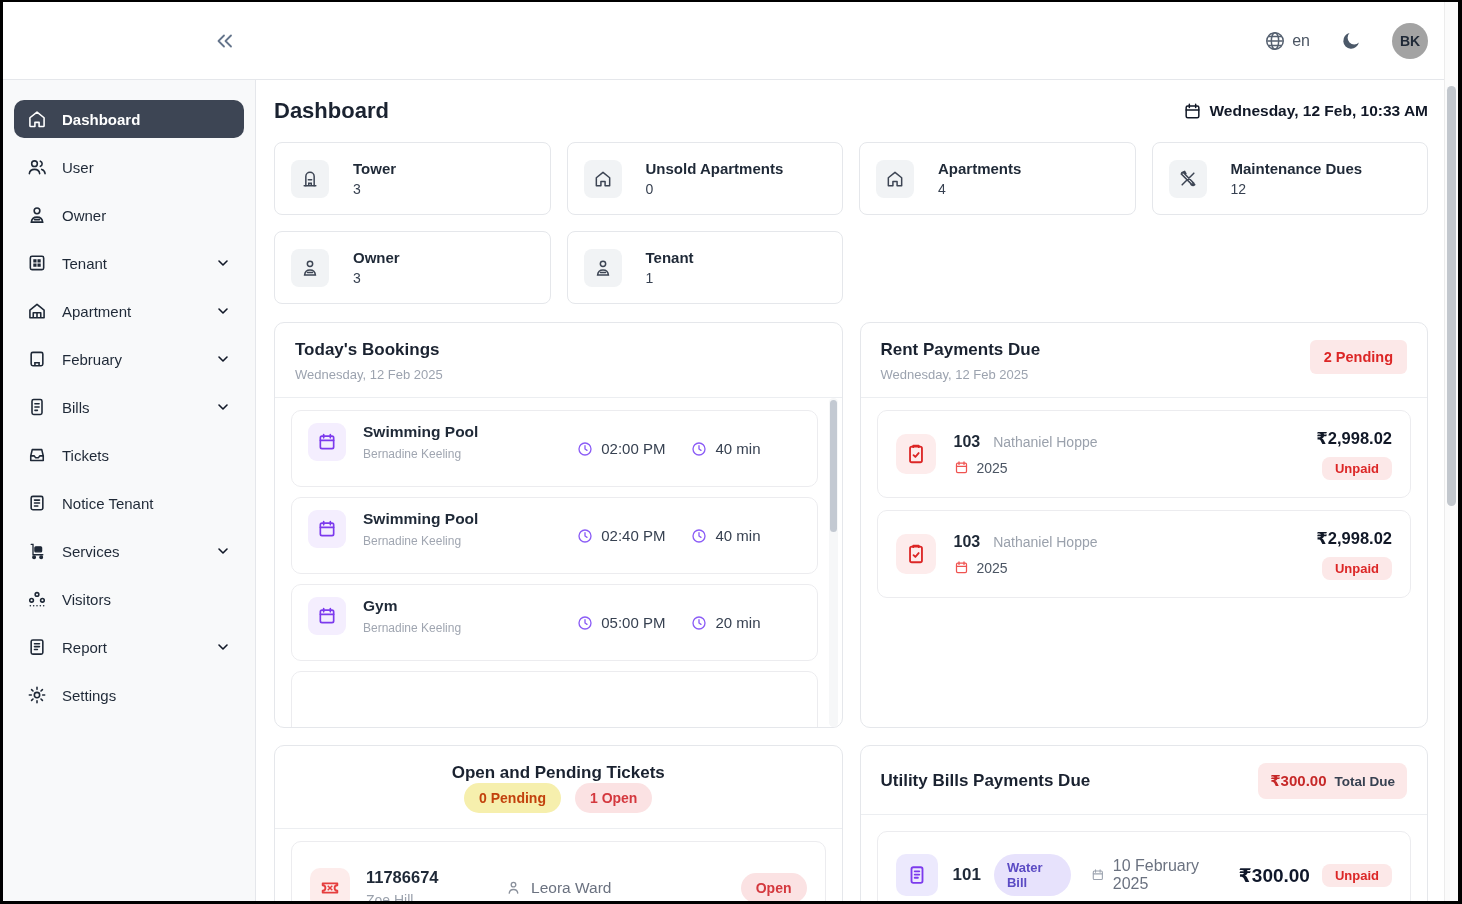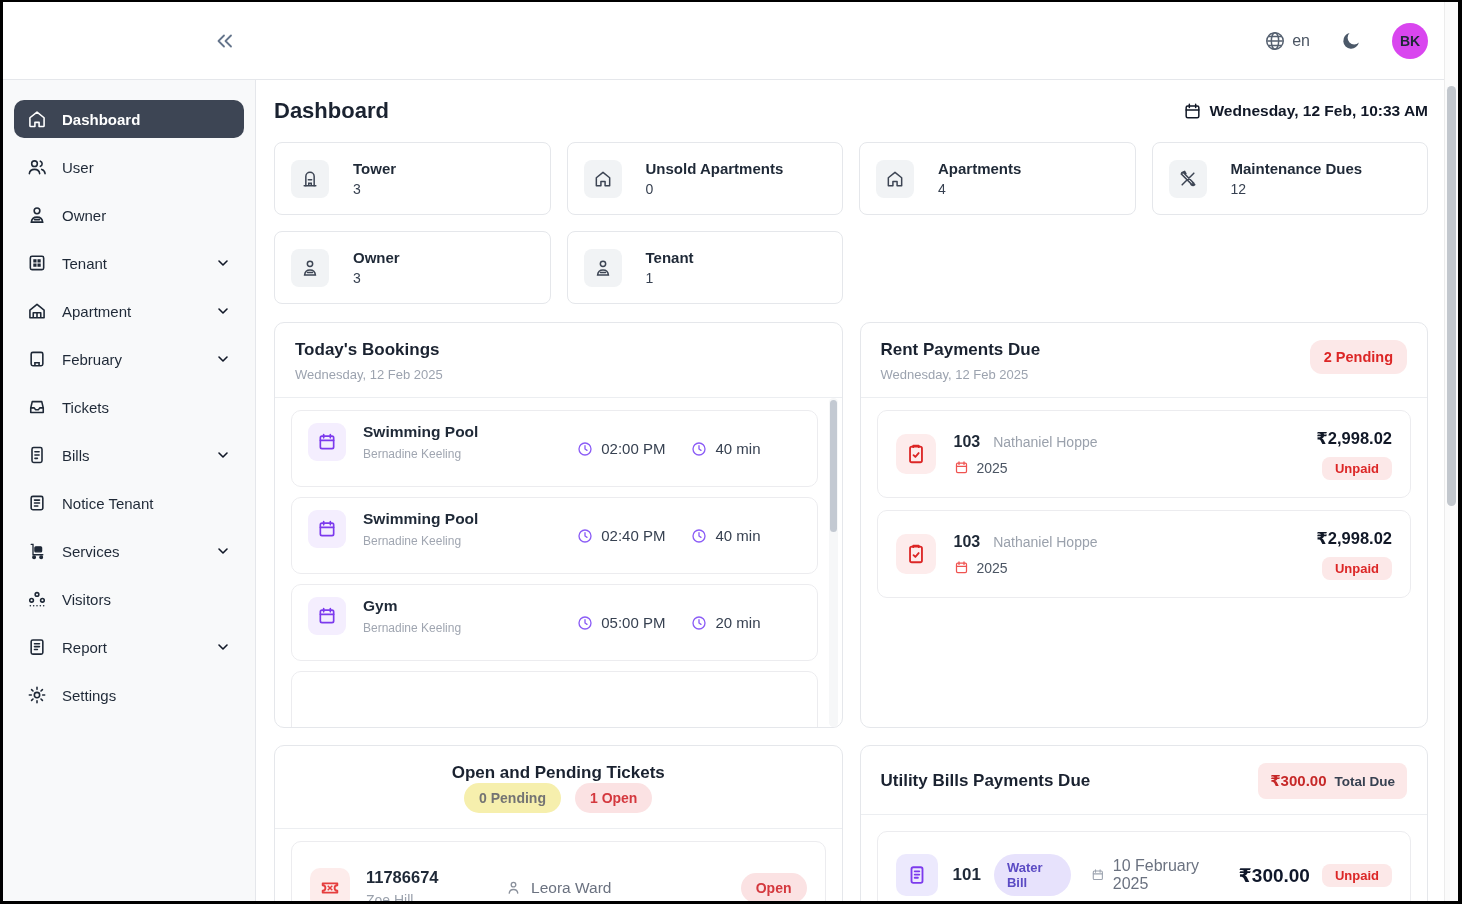--- a/index.html
+++ b/index.html
@@ -5,21 +5,21 @@
   * { margin:0; padding:0; box-sizing:border-box; }
   html,body { width:1462px; height:904px; background:#000; font-family:"Liberation Sans","DejaVu Sans",sans-serif; }
   .frame { position:absolute; left:3px; top:2px; width:1455px; height:899px; background:#fff; overflow:hidden; }
 
   
   .topbar { height:78px; background:#fff; border-bottom:1px solid #e5e7eb; display:flex; align-items:center; justify-content:space-between; padding:0 30px 0 210px; }
   .collapse-btn { color:#64748b; cursor:pointer; display:flex; align-items:center; }
   .top-right { display:flex; align-items:center; gap:30px; }
   .lang { display:flex; align-items:center; gap:6px; color:#4b5563; font-size:16px; cursor:pointer; }
   .moon { color:#475569; cursor:pointer; display:flex; }
-  .avatar { width:36px; height:36px; border-radius:50%; background:#d946ef; color:#1f2937; font-weight:bold; font-size:14px; display:flex; align-items:center; justify-content:center; cursor:pointer; }
+  .avatar { width:36px; height:36px; border-radius:50%; background:#a3a3a3; color:#1f2937; font-weight:bold; font-size:14px; display:flex; align-items:center; justify-content:center; cursor:pointer; }
 
   
   .layout { display:flex; height:832px; }
   .sidebar { width:253px; background:#f8f9fa; border-right:1px solid #e5e7eb; padding:20px 11px; flex-shrink:0; }
   .side-item { display:flex; align-items:center; gap:15px; height:38px; padding:0 13px; margin-bottom:10px; border-radius:10px; color:#1f2937; font-size:15px; font-weight:500; cursor:pointer; }
   .side-item svg { flex-shrink:0; }
   .side-item .lbl { flex:1; }
   .side-item.active { background:#3d4554; color:#fff; font-weight:600; }
   .side-item .chev { color:#111827; display:flex; }
 
@@ -38,24 +38,24 @@
   .panels { display:grid; grid-template-columns:1fr 1fr; gap:17px; }
   .panel { border:1px solid #e5e7eb; border-radius:10px; background:#fff; display:flex; flex-direction:column; overflow:hidden; }
   .panel.tall { height:406px; }
   .panel.short { height:300px; }
   .panel-head { padding:17px 20px 15px; display:flex; justify-content:space-between; align-items:flex-start; border-bottom:1px solid #eceef1; }
   .panel-title { font-size:17px; font-weight:bold; color:#1a2230; }
   .panel-sub { font-size:13px; color:#9ca3af; margin-top:7px; }
   .panel-body { position:relative; flex:1; padding:12px 24px 0 16px; overflow:hidden; }
 
   
-  .badge { border-radius:12px; font-weight:600; }
+  .badge { border-radius:6px; font-weight:600; }
   .badge.red-soft { background:#fce8e8; color:#dc2626; padding:9px 14px; font-size:14.5px; }
   .pill { border-radius:999px; font-weight:600; font-size:14px; padding:7px 15px; }
-  .pill.yellow { background:#f6efad; color:#737373; }
+  .pill.yellow { background:#f6efad; color:#c2410c; }
   .pill.pink { background:#fbe2e3; color:#d4383e; }
   .pill.small-pink { background:#fce8e8; color:#dc2626; font-size:13px; padding:4px 13px; border-radius:8px; }
   .total-badge { background:#fce8e8; border-radius:8px; padding:9px 12px; display:flex; align-items:baseline; gap:8px; }
   .total-badge .amt { color:#c62828; font-weight:bold; font-size:15px; }
   .total-badge .lab { color:#374151; font-size:13.5px; font-weight:600; }
 
   
   .bk-item { border:1px solid #ececef; border-radius:10px; padding:12px 16px; display:flex; margin-bottom:10px; height:77px; cursor:pointer; background:#fff; }
   .bk-ic { width:38px; height:38px; border-radius:9px; background:#f4eefe; color:#7c3aed; display:flex; align-items:center; justify-content:center; flex-shrink:0; }
   .bk-txt { margin-left:17px; flex:1; }
@@ -192,37 +192,37 @@
             <path d="M9 8.5h.01M12 8.5h.01M15 8.5h.01M9 12h.01M12 12h.01M15 12h.01M9.5 20v-3.5h5V20"></path>
           </svg>
         <span class="lbl">February</span>
         <span class="chev">
             <svg width="16" height="16" viewBox="0 0 24 24" fill="none" stroke="currentColor" stroke-width="2.4" stroke-linecap="round" stroke-linejoin="round">
               <path d="m6 9 6 6 6-6"></path>
             </svg>
           </span>
       </div>
       <div class="side-item">
-        <svg width="20" height="20" viewBox="0 0 24 24" fill="none" stroke="currentColor" stroke-width="1.9" stroke-linejoin="round">
-            <path d="M4.5 13l1.8-7.5h11.4L19.5 13v5.5h-15z"></path>
-            <path d="M4.5 13h4.2l1.5 2.2h3.6L15.3 13h4.2"></path>
-          </svg>
-        <span class="lbl">Tickets</span>
-      </div>
-      <div class="side-item">
         <svg width="20" height="20" viewBox="0 0 24 24" fill="none" stroke="currentColor" stroke-width="1.9" stroke-linecap="round">
             <rect x="6" y="3" width="12" height="18" rx="2"></rect>
             <path d="M9.5 8h5M9.5 12h5M9.5 16h3"></path>
           </svg>
         <span class="lbl">Bills</span>
         <span class="chev">
             <svg width="16" height="16" viewBox="0 0 24 24" fill="none" stroke="currentColor" stroke-width="2.4" stroke-linecap="round" stroke-linejoin="round">
               <path d="m6 9 6 6 6-6"></path>
             </svg>
           </span>
+      </div>
+      <div class="side-item">
+        <svg width="20" height="20" viewBox="0 0 24 24" fill="none" stroke="currentColor" stroke-width="1.9" stroke-linejoin="round">
+            <path d="M4.5 13l1.8-7.5h11.4L19.5 13v5.5h-15z"></path>
+            <path d="M4.5 13h4.2l1.5 2.2h3.6L15.3 13h4.2"></path>
+          </svg>
+        <span class="lbl">Tickets</span>
       </div>
       <div class="side-item">
         <svg width="20" height="20" viewBox="0 0 24 24" fill="none" stroke="currentColor" stroke-width="1.9" stroke-linecap="round">
             <rect x="5" y="4" width="14" height="16" rx="2"></rect>
             <path d="M9 8.5h6M9 12h6M9 15.5h4"></path>
           </svg>
         <span class="lbl">Notice Tenant</span>
       </div>
       <div class="side-item">
         <svg width="20" height="20" viewBox="0 0 24 24" fill="currentColor" stroke="currentColor" stroke-width="1.6" stroke-linecap="round">

